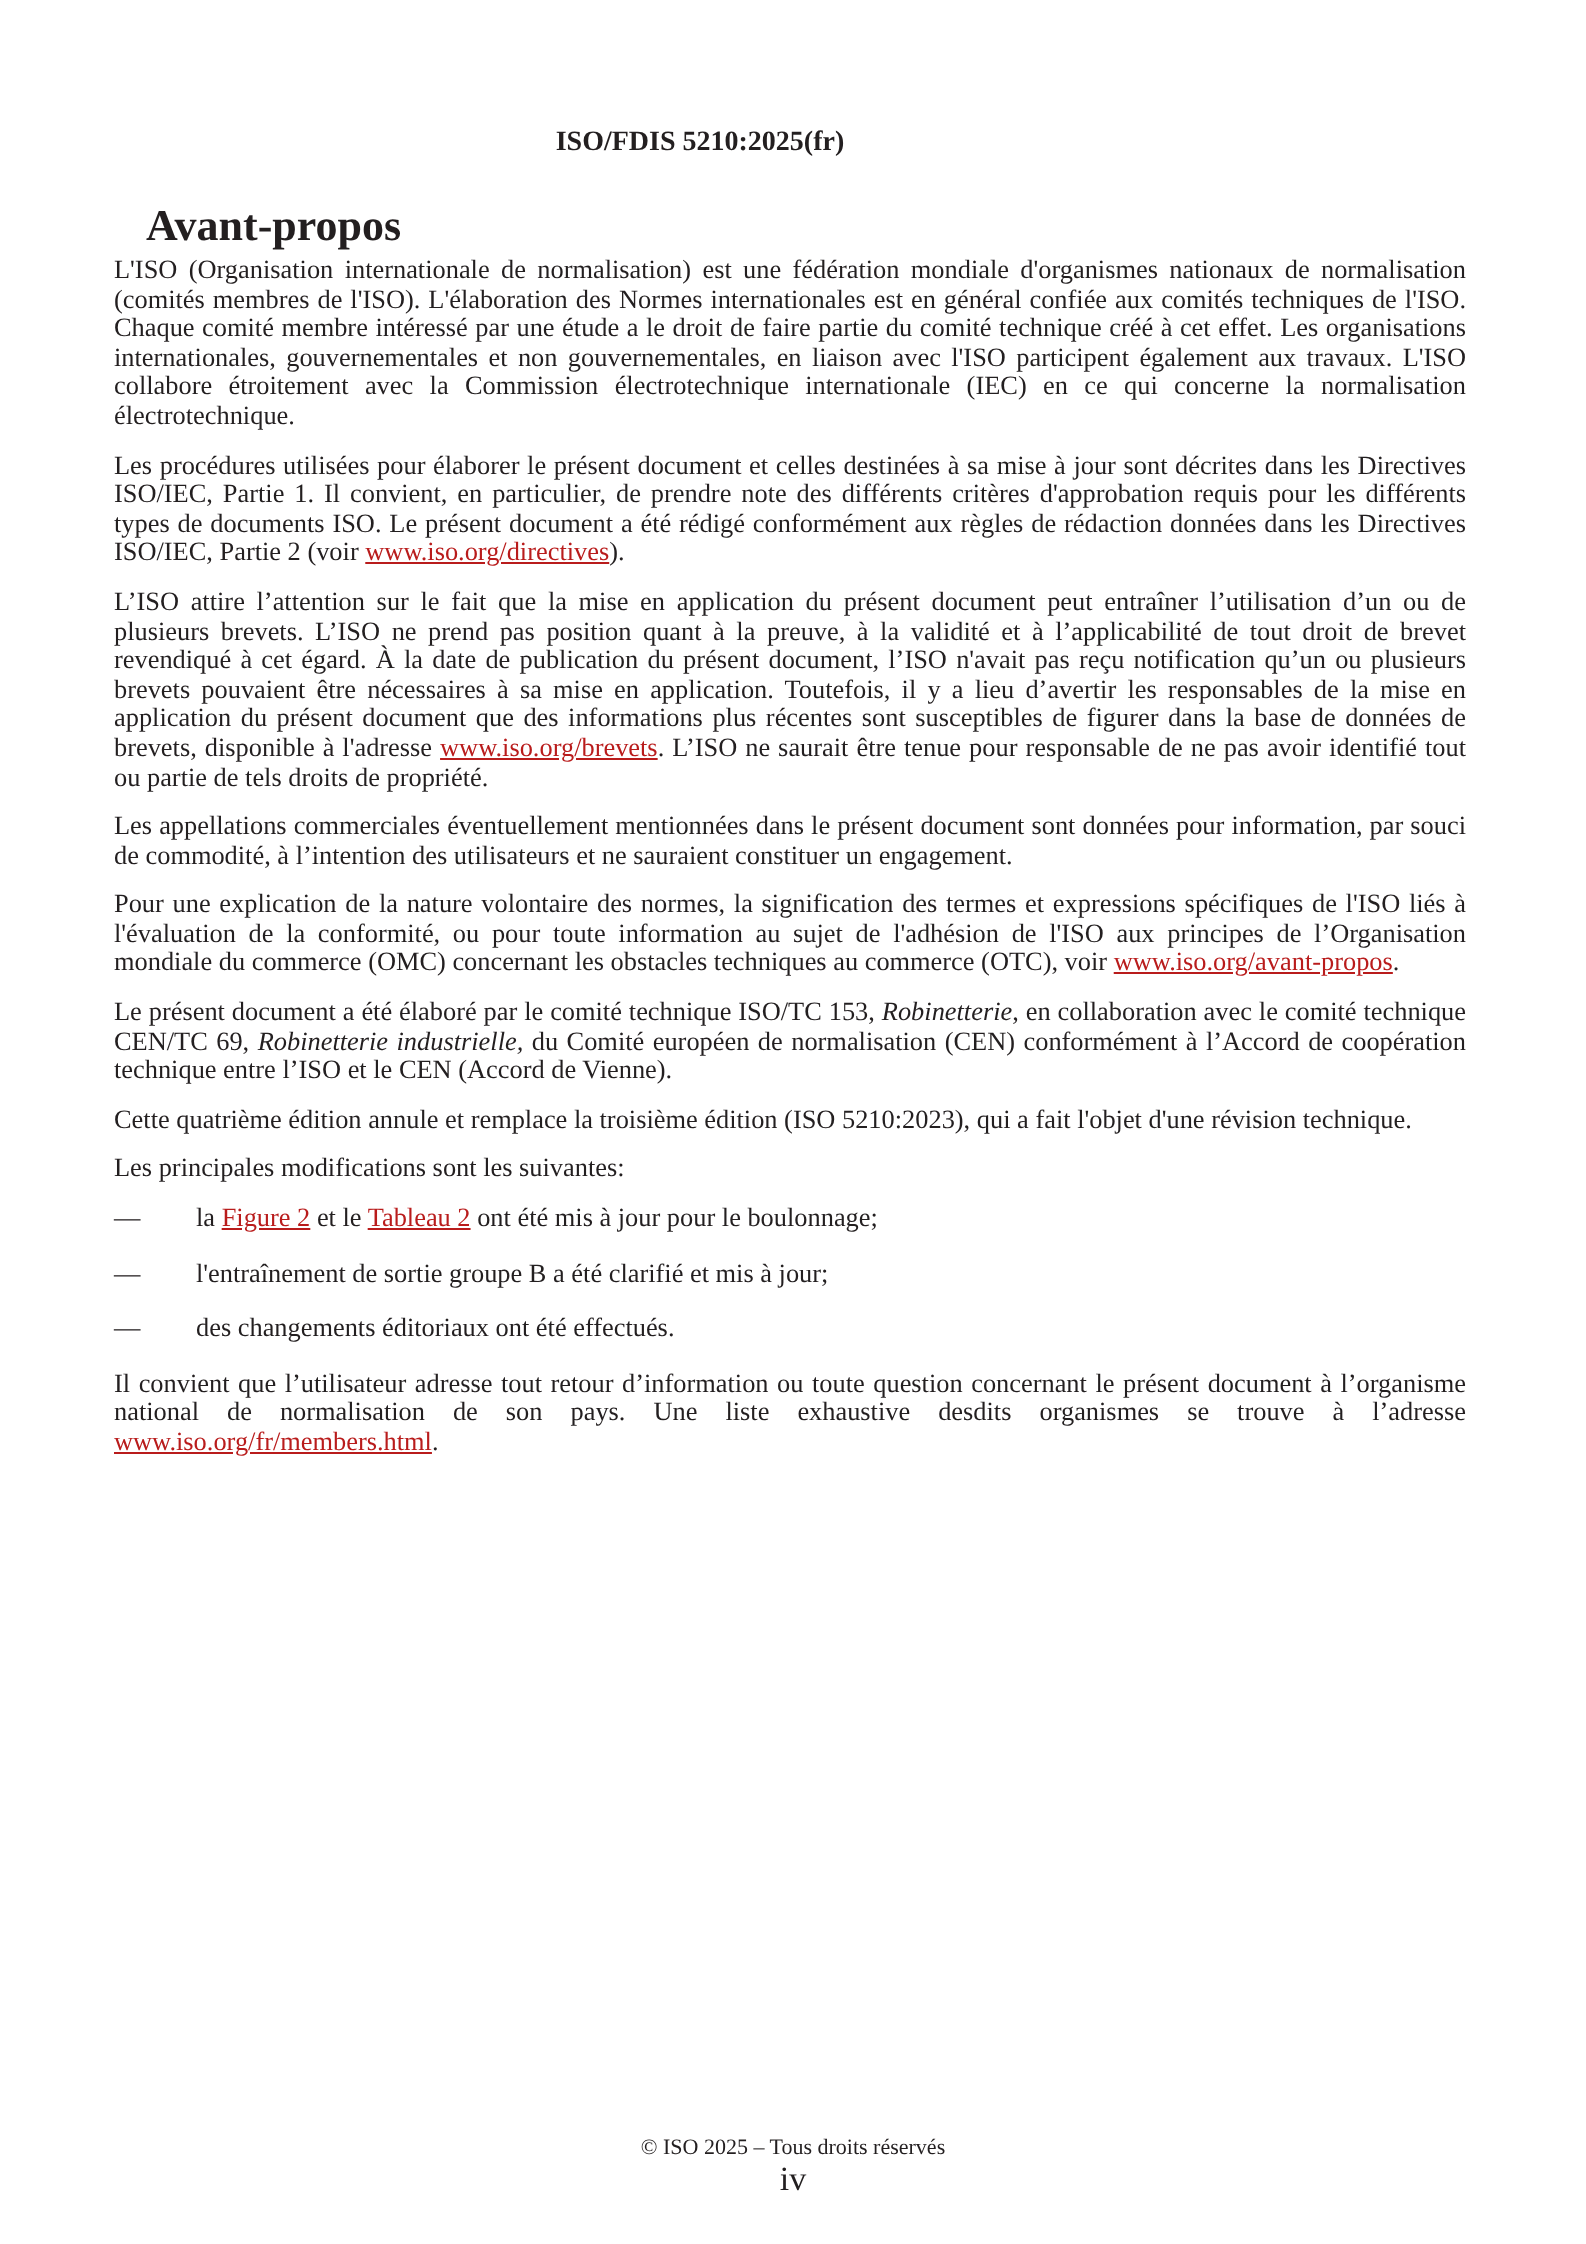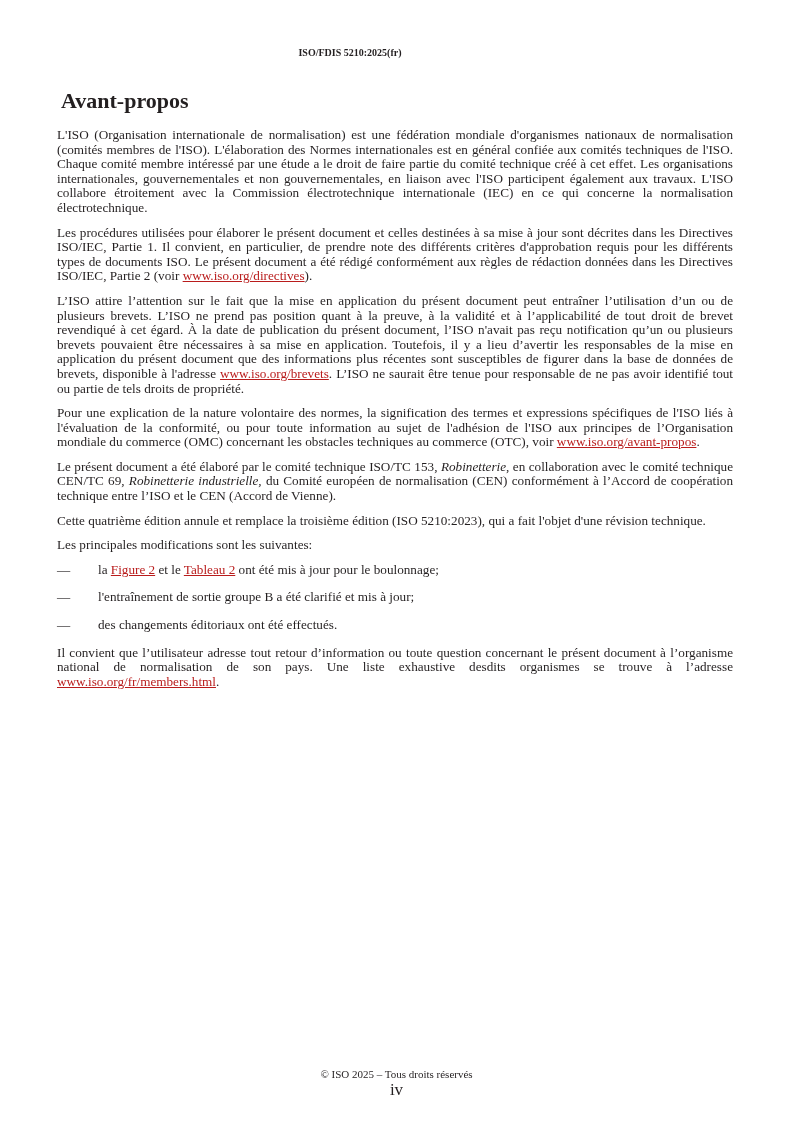--- a/index.html
+++ b/index.html
@@ -1,20 +1,20 @@
 <!DOCTYPE html>
 <html><head>
 <meta charset="utf-8">
 <style>
   html, body { margin: 0; padding: 0; background: #ffffff; }
   body { width: 793px; height: 1122px; position: relative; overflow: hidden;
          font-family: "Liberation Serif", "DejaVu Serif", serif; color: #231f20; }
-  .header { position: absolute; top: 47px; left: 0; width: 700px; text-align: center;
-            font-weight: bold; font-size: 10px; letter-spacing: 0; }
-  .title { position: absolute; top: 84px; left: 57px; font-size: 22px; font-weight: bold; margin: 4px; }
+  .header { position: absolute; top: 64px; left: 0; width: 700px; text-align: center;
+            font-weight: bold; font-size: 14px; letter-spacing: 0; }
+  .title { position: absolute; top: 84px; left: 57px; font-size: 22px; font-weight: bold; margin: 16px; }
   .content { position: absolute; top: 128px; left: 57px; width: 680px;
              font-size: 13.2px; line-height: 14.6px; }
   .content p { margin: 0 4px 10px 0; text-align: justify; }
   .content a { color: #b91c1c; text-decoration: underline; }
   .list { margin: 0 0 10px 0; padding: 0; list-style: none; }
   .list li { position: relative; padding-left: 41px; margin-bottom: 13px; }
   .list li .dash { position: absolute; left: 0; top: 0; }
   em { font-style: italic; }
   .footer { position: absolute; top: 1066px; left: 0; width: 793px; text-align: center;
             font-size: 11px; color: #231f20; line-height: 16px; }
@@ -27,20 +27,21 @@
 
 <h1 class="title">Avant-propos</h1>
 
 <div class="content">
   <p>L'ISO (Organisation internationale de normalisation) est une fédération mondiale d'organismes nationaux de normalisation (comités membres de l'ISO). L'élaboration des Normes internationales est en général confiée aux comités techniques de l'ISO. Chaque comité membre intéressé par une étude a le droit de faire partie du comité technique créé à cet effet. Les organisations internationales, gouvernementales et non gouvernementales, en liaison avec l'ISO participent également aux travaux. L'ISO collabore étroitement avec la Commission électrotechnique internationale (IEC) en ce qui concerne la normalisation électrotechnique.</p>
 
   <p><span>Les procédures utilisées pour élaborer le présent document et celles destinées à sa mise à jour sont décrites dans les Directives ISO/IEC, Partie 1. Il convient, en particulier, de prendre note des différents critères d'approbation requis pour les différents types de documents ISO. Le présent document a été rédigé conformément aux règles de rédaction données dans les Directives ISO/IEC, Partie 2 (voir </span><a href="#">www.iso.org/directives</a><span>).</span></p>
 
   <p><span>L’ISO attire l’attention sur le fait que la mise en application du présent document peut entraîner l’utilisation d’un ou de plusieurs brevets. L’ISO ne prend pas position quant à la preuve, à la validité et à l’applicabilité de tout droit de brevet revendiqué à cet égard. À la date de publication du présent document, l’ISO n'avait pas reçu notification qu’un ou plusieurs brevets pouvaient être nécessaires à sa mise en application. Toutefois, il y a lieu d’avertir les responsables de la mise en application du présent document que des informations plus récentes sont susceptibles de figurer dans la base de données de brevets, disponible à l'adresse </span><a href="#">www.iso.org/brevets</a><span>. L’ISO ne saurait être tenue pour responsable de ne pas avoir identifié tout ou partie de tels droits de propriété.</span></p>
 
+  <p>Les appellations commerciales éventuellement mentionnées dans le présent document sont données pour information, par souci de commodité, à l’intention des utilisateurs et ne sauraient constituer un engagement.</p>
 
   <p><span>Pour une explication de la nature volontaire des normes, la signification des termes et expressions spécifiques de l'ISO liés à l'évaluation de la conformité, ou pour toute information au sujet de l'adhésion de l'ISO aux principes de l’Organisation mondiale du commerce (OMC) concernant les obstacles techniques au commerce (OTC), voir </span><a href="#">www.iso.org/avant-propos</a><span>.</span></p>
 
   <p><span>Le présent document a été élaboré par le comité technique ISO/TC 153, </span><em>Robinetterie</em><span>, en collaboration avec le comité technique CEN/TC 69, </span><em>Robinetterie industrielle,</em><span> du Comité européen de normalisation (CEN) conformément à l’Accord de coopération technique entre l’ISO et le CEN (Accord de Vienne).</span></p>
 
   <p>Cette quatrième édition annule et remplace la troisième édition (ISO 5210:2023), qui a fait l'objet d'une révision technique.</p>
 
   <p>Les principales modifications sont les suivantes:</p>
 
   <ul class="list">

